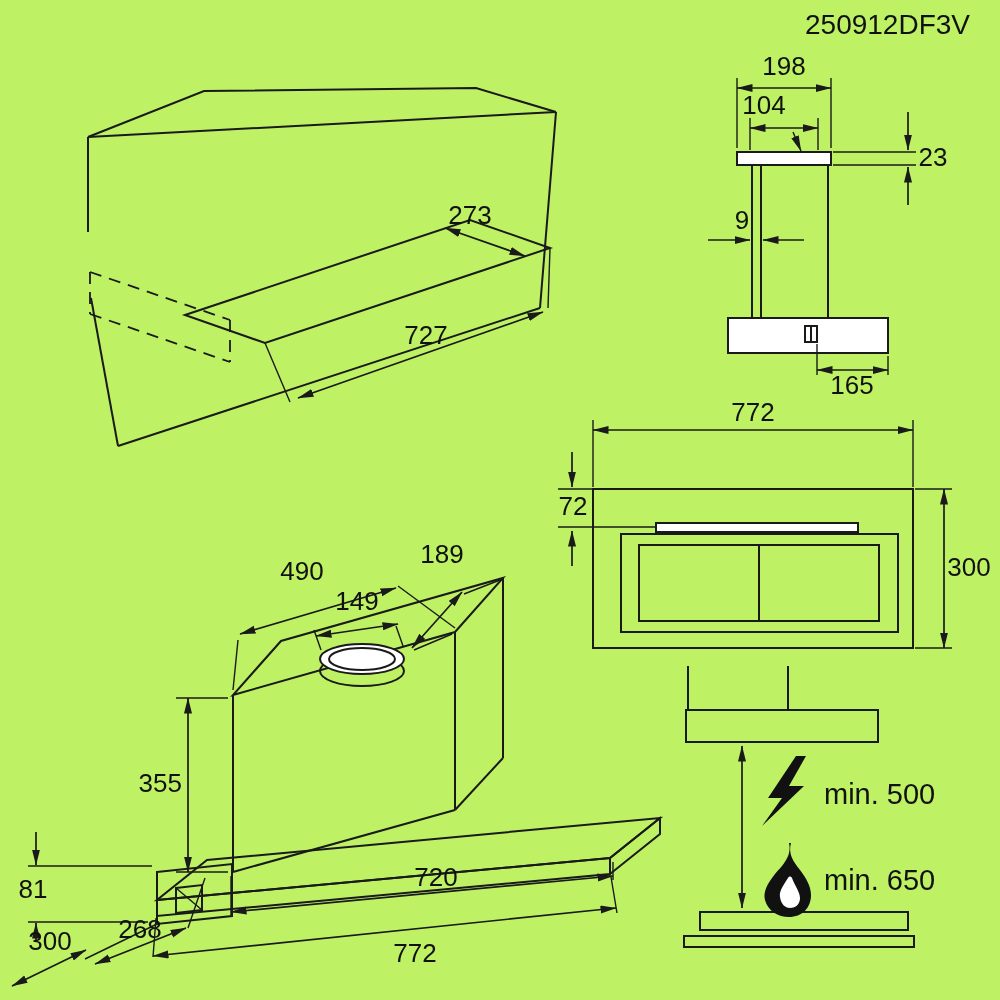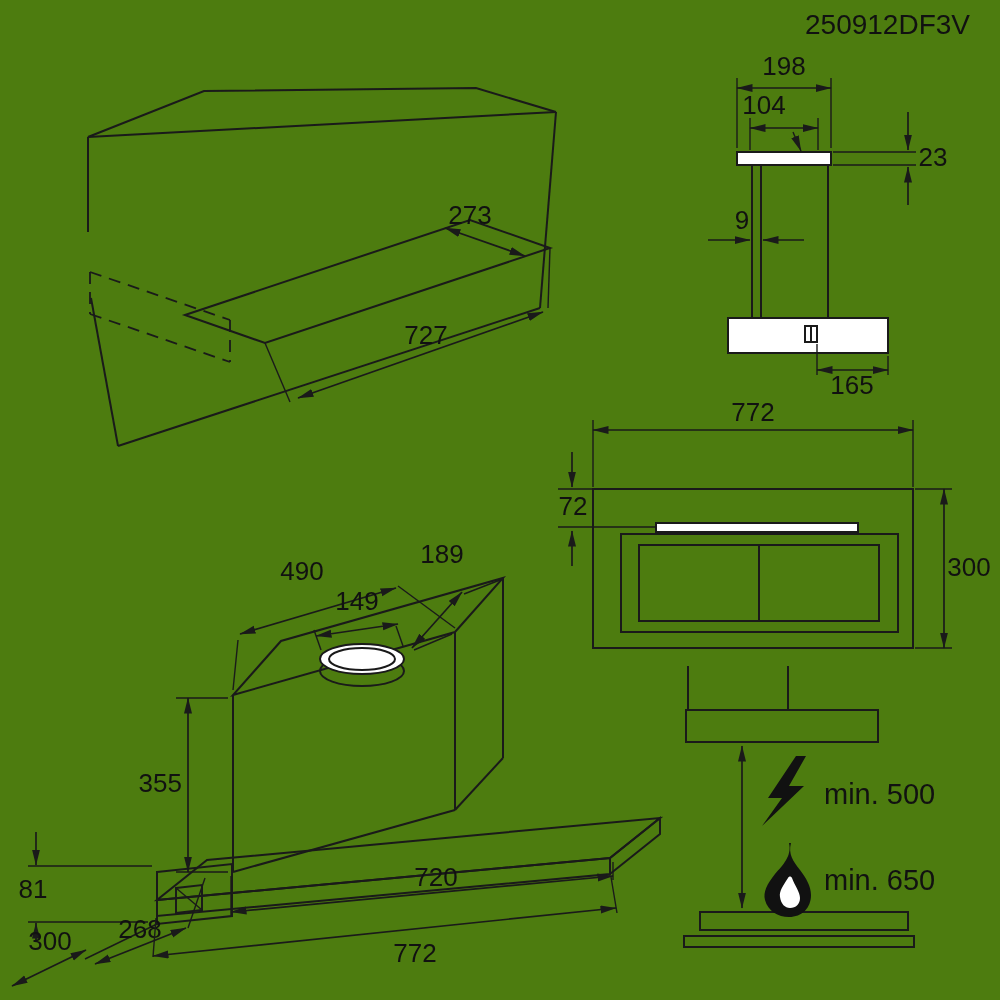--- a/index.html
+++ b/index.html
@@ -1,16 +1,16 @@
 <!DOCTYPE html>
 <html><head>
 <meta charset="utf-8">
 <style>
   html,body{margin:0;padding:0;background:#fff;}
-  #page{width:1000px;height:1000px;background:#4d7c0f;position:relative;overflow:hidden;
+  #page{width:1000px;height:1000px;background:#bef264;position:relative;overflow:hidden;
         font-family:"Liberation Sans", sans-serif;}
   svg{display:block;}
   .ln{stroke:#1a1a1a;stroke-width:2;fill:none;}
   .thin{stroke:#1a1a1a;stroke-width:1.4;fill:none;}
   .dim{stroke:#1a1a1a;stroke-width:1.7;fill:none;}
   .dash{stroke:#1a1a1a;stroke-width:1.8;fill:none;stroke-dasharray:12 8;}
   .fillw{fill:#ffffff;}
   text{fill:#111;font-size:26px;font-family:"Liberation Sans", sans-serif;}
   text.big{font-size:28px;}
   text.clr{font-size:29px;}

